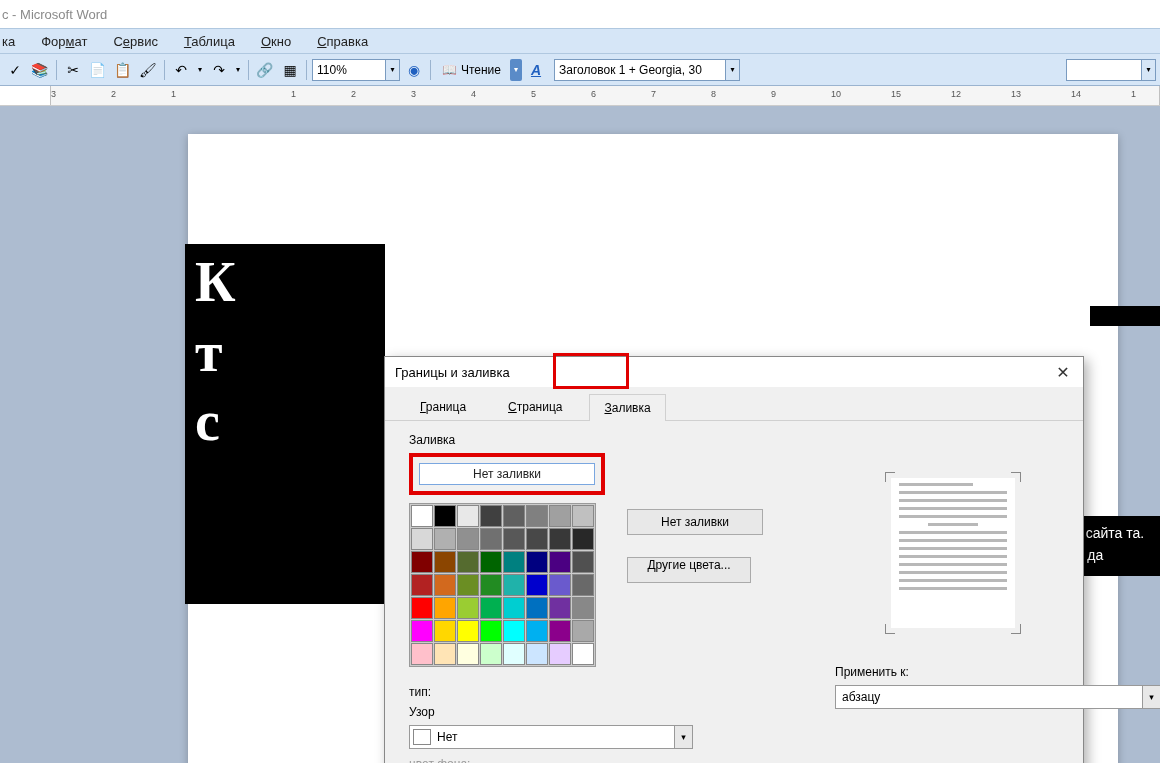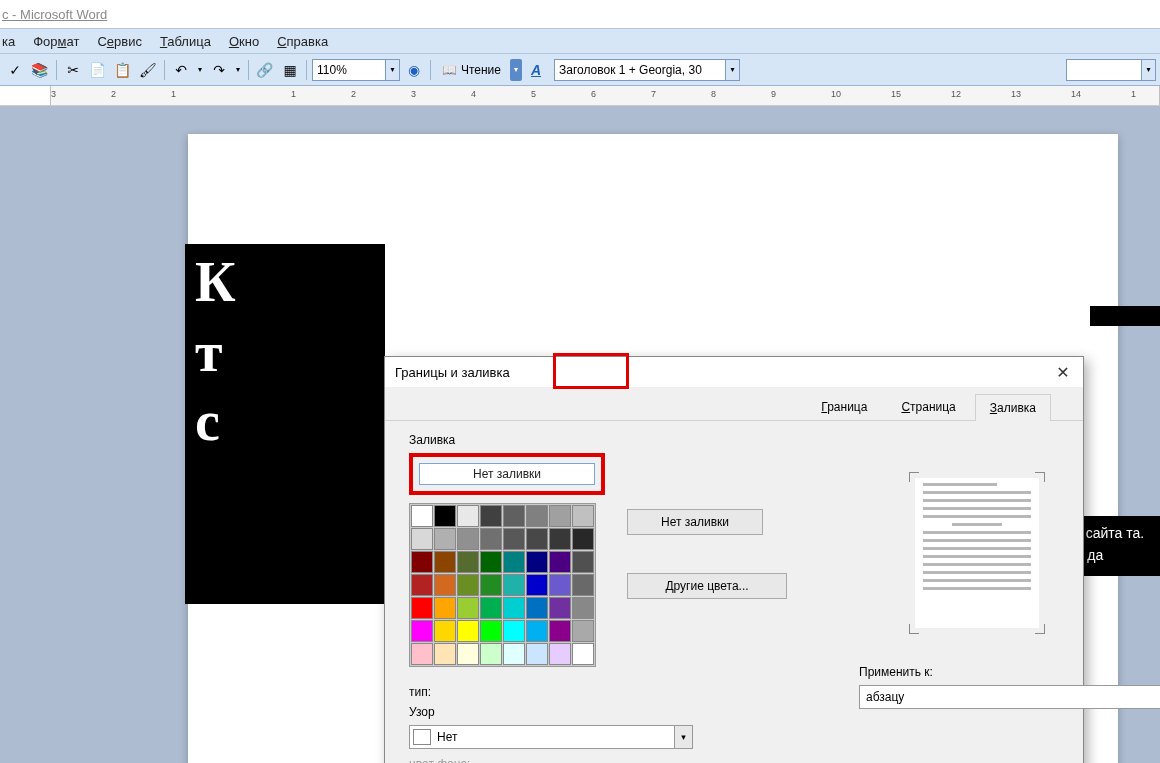--- a/index.html
+++ b/index.html
@@ -1,22 +1,22 @@
 <!DOCTYPE html>
 <html><head>
 <meta charset="utf-8">
 <style>
 * { box-sizing: border-box; margin: 0; padding: 0; font-family: "Segoe UI", Tahoma, sans-serif; }
 body { background: #fff; width: 1160px; height: 763px; overflow: hidden; position: relative; }
 
 
-.titlebar { height: 28px; background: #fff; color: #8a8a8a; font-size: 13px; display: flex; align-items: center; padding-left: 2px; text-decoration: underline; }
-
-
-.menubar { height: 26px; background: #d6e6f7; border-top: 1px solid #b0c8e0; border-bottom: 1px solid #b0c8e0; display: flex; align-items: center; padding-left: 2px; gap: 18px; font-size: 13px; color: #222; }
+.titlebar { height: 28px; background: #fff; color: #8a8a8a; font-size: 13px; display: flex; align-items: center; padding-left: 2px; }
+
+
+.menubar { height: 26px; background: #d6e6f7; border-top: 1px solid #b0c8e0; border-bottom: 1px solid #b0c8e0; display: flex; align-items: center; padding-left: 2px; gap: 26px; font-size: 13px; color: #222; }
 .menubar .item { cursor: default; }
 .menubar .item .ul { text-decoration: underline; }
 
 
 .toolbar { height: 32px; background: #d6e6f7; border-bottom: 1px solid #9ab3cf; display: flex; align-items: center; padding: 0 4px; gap: 3px; }
 .toolbtn { width: 22px; height: 22px; display: flex; align-items: center; justify-content: center; font-size: 14px; border-radius: 2px; }
 .sep { width: 1px; height: 20px; background: #9ab3cf; margin: 0 2px; }
 .zoom-box { display: flex; align-items: center; background: #fff; border: 1px solid #7a9bc0; height: 22px; }
 .zoom-box input { border: none; width: 72px; padding: 0 4px; font-size: 12px; outline: none; }
 .zoom-box .dd { width: 14px; background: #d6e6f7; border-left: 1px solid #7a9bc0; display: flex; align-items: center; justify-content: center; font-size: 8px; height: 100%; }
@@ -38,34 +38,34 @@
 .blackblock { position: absolute; left: 185px; top: 138px; width: 200px; height: 360px; background: #000; }
 .blackblock .bigletter { color: #fff; font-family: Georgia, serif; font-weight: bold; font-size: 56px; line-height: 1.1; padding: 8px 10px 0 10px; }
 .blackblock .smalltxt { color: #fff; font-size: 14px; padding: 18px 10px 0 10px; line-height: 1.5; }
 .rightblack { position: absolute; right: 0; top: 410px; width: 90px; height: 60px; background: #000; color: #fff; font-size: 14px; padding: 6px 4px; line-height: 1.6; }
 .rightblack2 { position: absolute; right: 0; top: 200px; width: 70px; height: 20px; background: #000; }
 
 
 .dlg { position: absolute; left: 384px; top: 250px; width: 700px; height: 513px; background: #f0f0f0; border: 1px solid #888; box-shadow: 4px 4px 12px rgba(0,0,0,0.3); display: flex; flex-direction: column; }
 .dlg-title { height: 30px; background: #fff; display: flex; align-items: center; justify-content: space-between; padding: 0 10px; font-size: 13px; }
 .close-x { font-size: 16px; color: #333; cursor: default; width: 20px; text-align: center; }
-.dlg-tabs { height: 34px; display: flex; align-items: flex-end; padding: 0 32px; gap: 4px; border-bottom: 1px solid #d0d0d0; justify-content: flex-end; }
+.dlg-tabs { height: 34px; display: flex; align-items: flex-end; padding: 0 20px; gap: 12px; border-bottom: 1px solid #d0d0d0; }
 .dlg-tab { padding: 6px 14px; font-size: 12px; border: 1px solid transparent; border-bottom: none; cursor: default; }
 .dlg-tab .ul { text-decoration: underline; }
 .dlg-tab.active { background: #f0f0f0; border-color: #d0d0d0; position: relative; top: 1px; }
 .red-box-tab { position: absolute; border: 3px solid #e00000; pointer-events: none; }
 .dlg-body { flex: 1; display: flex; padding: 12px 24px 0 24px; gap: 20px; }
 .left-col { flex: 1; }
 .right-col { width: 300px; }
 .section-lbl { font-size: 12px; margin-bottom: 6px; }
 .nofill-btn { width: 176px; height: 22px; background: #fff; border: 1px solid #7aa7e0; color: #222; font-size: 12px; display: flex; align-items: center; justify-content: center; }
 .red-box-nofill { border: 4px solid #e00000; padding: 6px; display: inline-block; margin-bottom: 8px; }
 .palette { display: grid; grid-template-columns: repeat(8, 22px); gap: 1px; background: #ccc; border: 1px solid #999; padding: 1px; width: fit-content; }
 .palette .sw { width: 22px; height: 22px; border: 1px solid #888; }
-.other-btn { width: 160px; height: 26px; background: #e8e8e8; border: 1px solid #aaa; font-size: 12px; display: flex; align-items: center; justify-content: center; margin-top: 28px; }
+.other-btn { width: 124px; height: 26px; background: #e8e8e8; border: 1px solid #aaa; font-size: 12px; display: flex; justify-content: center; margin-top: 12px; }
 .right-btns { display: flex; flex-direction: column; gap: 10px; margin-top: 56px; align-items: flex-start; }
 .plain-btn { width: 136px; height: 26px; background: #e8e8e8; border: 1px solid #aaa; font-size: 12px; display: flex; align-items: center; justify-content: center; }
 .pattern-grp { margin-top: 18px; }
 .combo { display: flex; align-items: center; background: #fff; border: 1px solid #999; height: 24px; width: 284px; }
 .combo .swatch { width: 18px; height: 16px; border: 1px solid #888; margin-left: 3px; background: #fff; }
 .combo .txt { flex: 1; padding: 0 6px; font-size: 12px; }
 .combo .dd { width: 18px; border-left: 1px solid #999; display: flex; align-items: center; justify-content: center; font-size: 9px; height: 100%; background: #e8e8e8; }
 .disabled-lbl { color: #999; }
 .preview-box { border: none; height: 180px; margin-top: 30px; position: relative; display: flex; align-items: center; justify-content: center; }
 .preview-doc { width: 124px; height: 150px; background: #fff; position: relative; }

